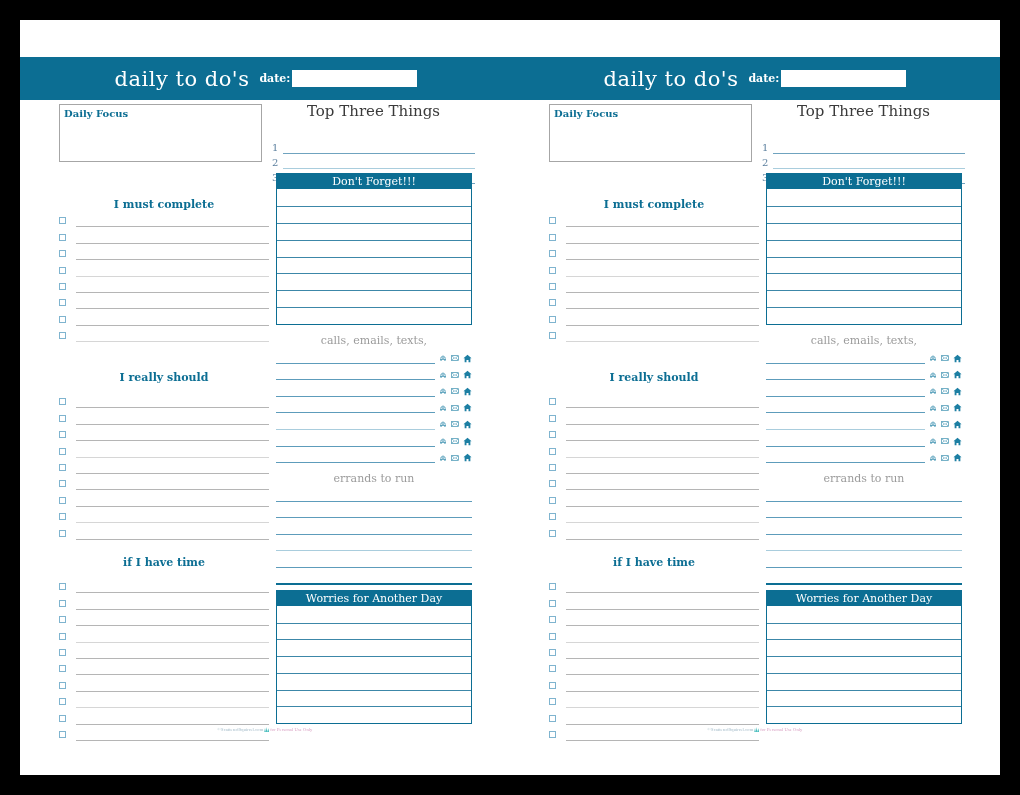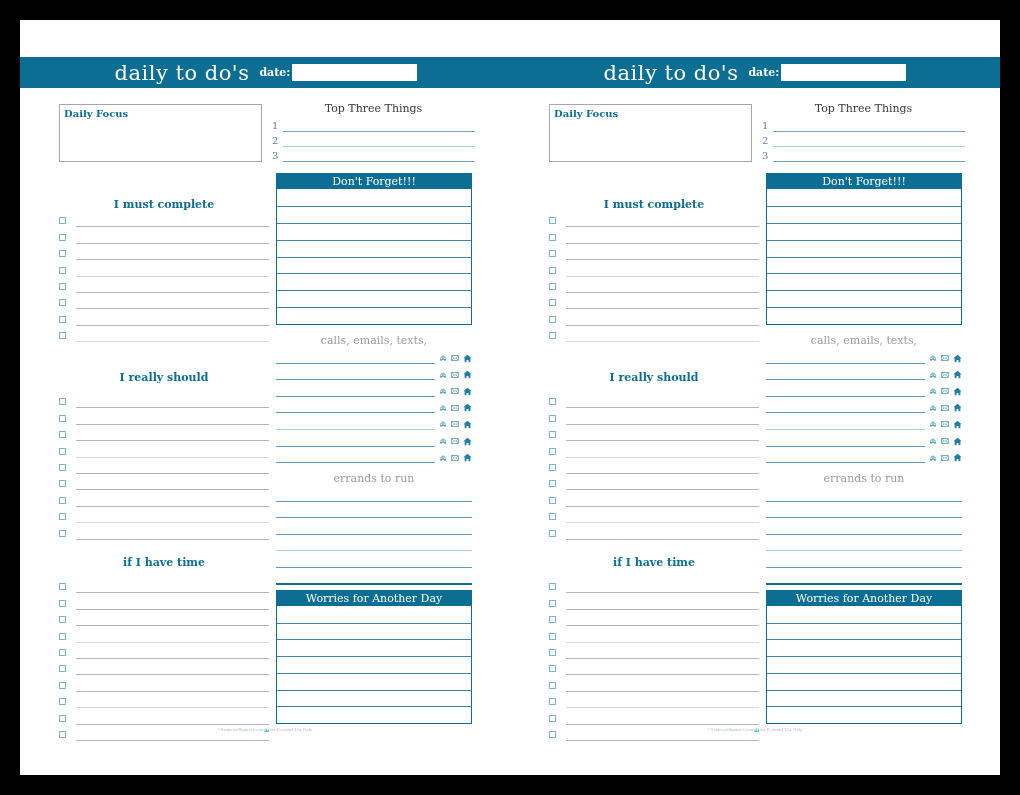--- a/index.html
+++ b/index.html
@@ -36,21 +36,21 @@
     width: 490px;
     height: 755px;
   }
 
   
   .header-bar {
     position: absolute;
     left: 0;
     top: 37px;
     width: 490px;
-    height: 31px;
+    height: 43px;
     background: #0c6e93;
     display: flex;
     align-items: center;
     justify-content: center;
   }
   .page-left .header-bar { left: 0; width: 492px; }
 
   .header-title {
     color: #ffffff;
     font-size: 21px;
@@ -102,23 +102,23 @@
   
   .top-three {
     position: absolute;
     left: 252px;
     top: 82px;
     width: 203px;
   }
   .section-heading-dark {
     text-align: center;
     color: #3a3a3a;
-    font-size: 11px;
+    font-size: 15px;
     font-family: "DejaVu Serif", serif;
-    margin-bottom: 2px;
+    margin-bottom: 19px;
   }
   .numbered-line {
     display: flex;
     align-items: flex-end;
     height: 15px;
   }
   .numbered-line .num {
     color: #5b7f9e;
     font-size: 10px;
     font-family: "DejaVu Serif", serif;

